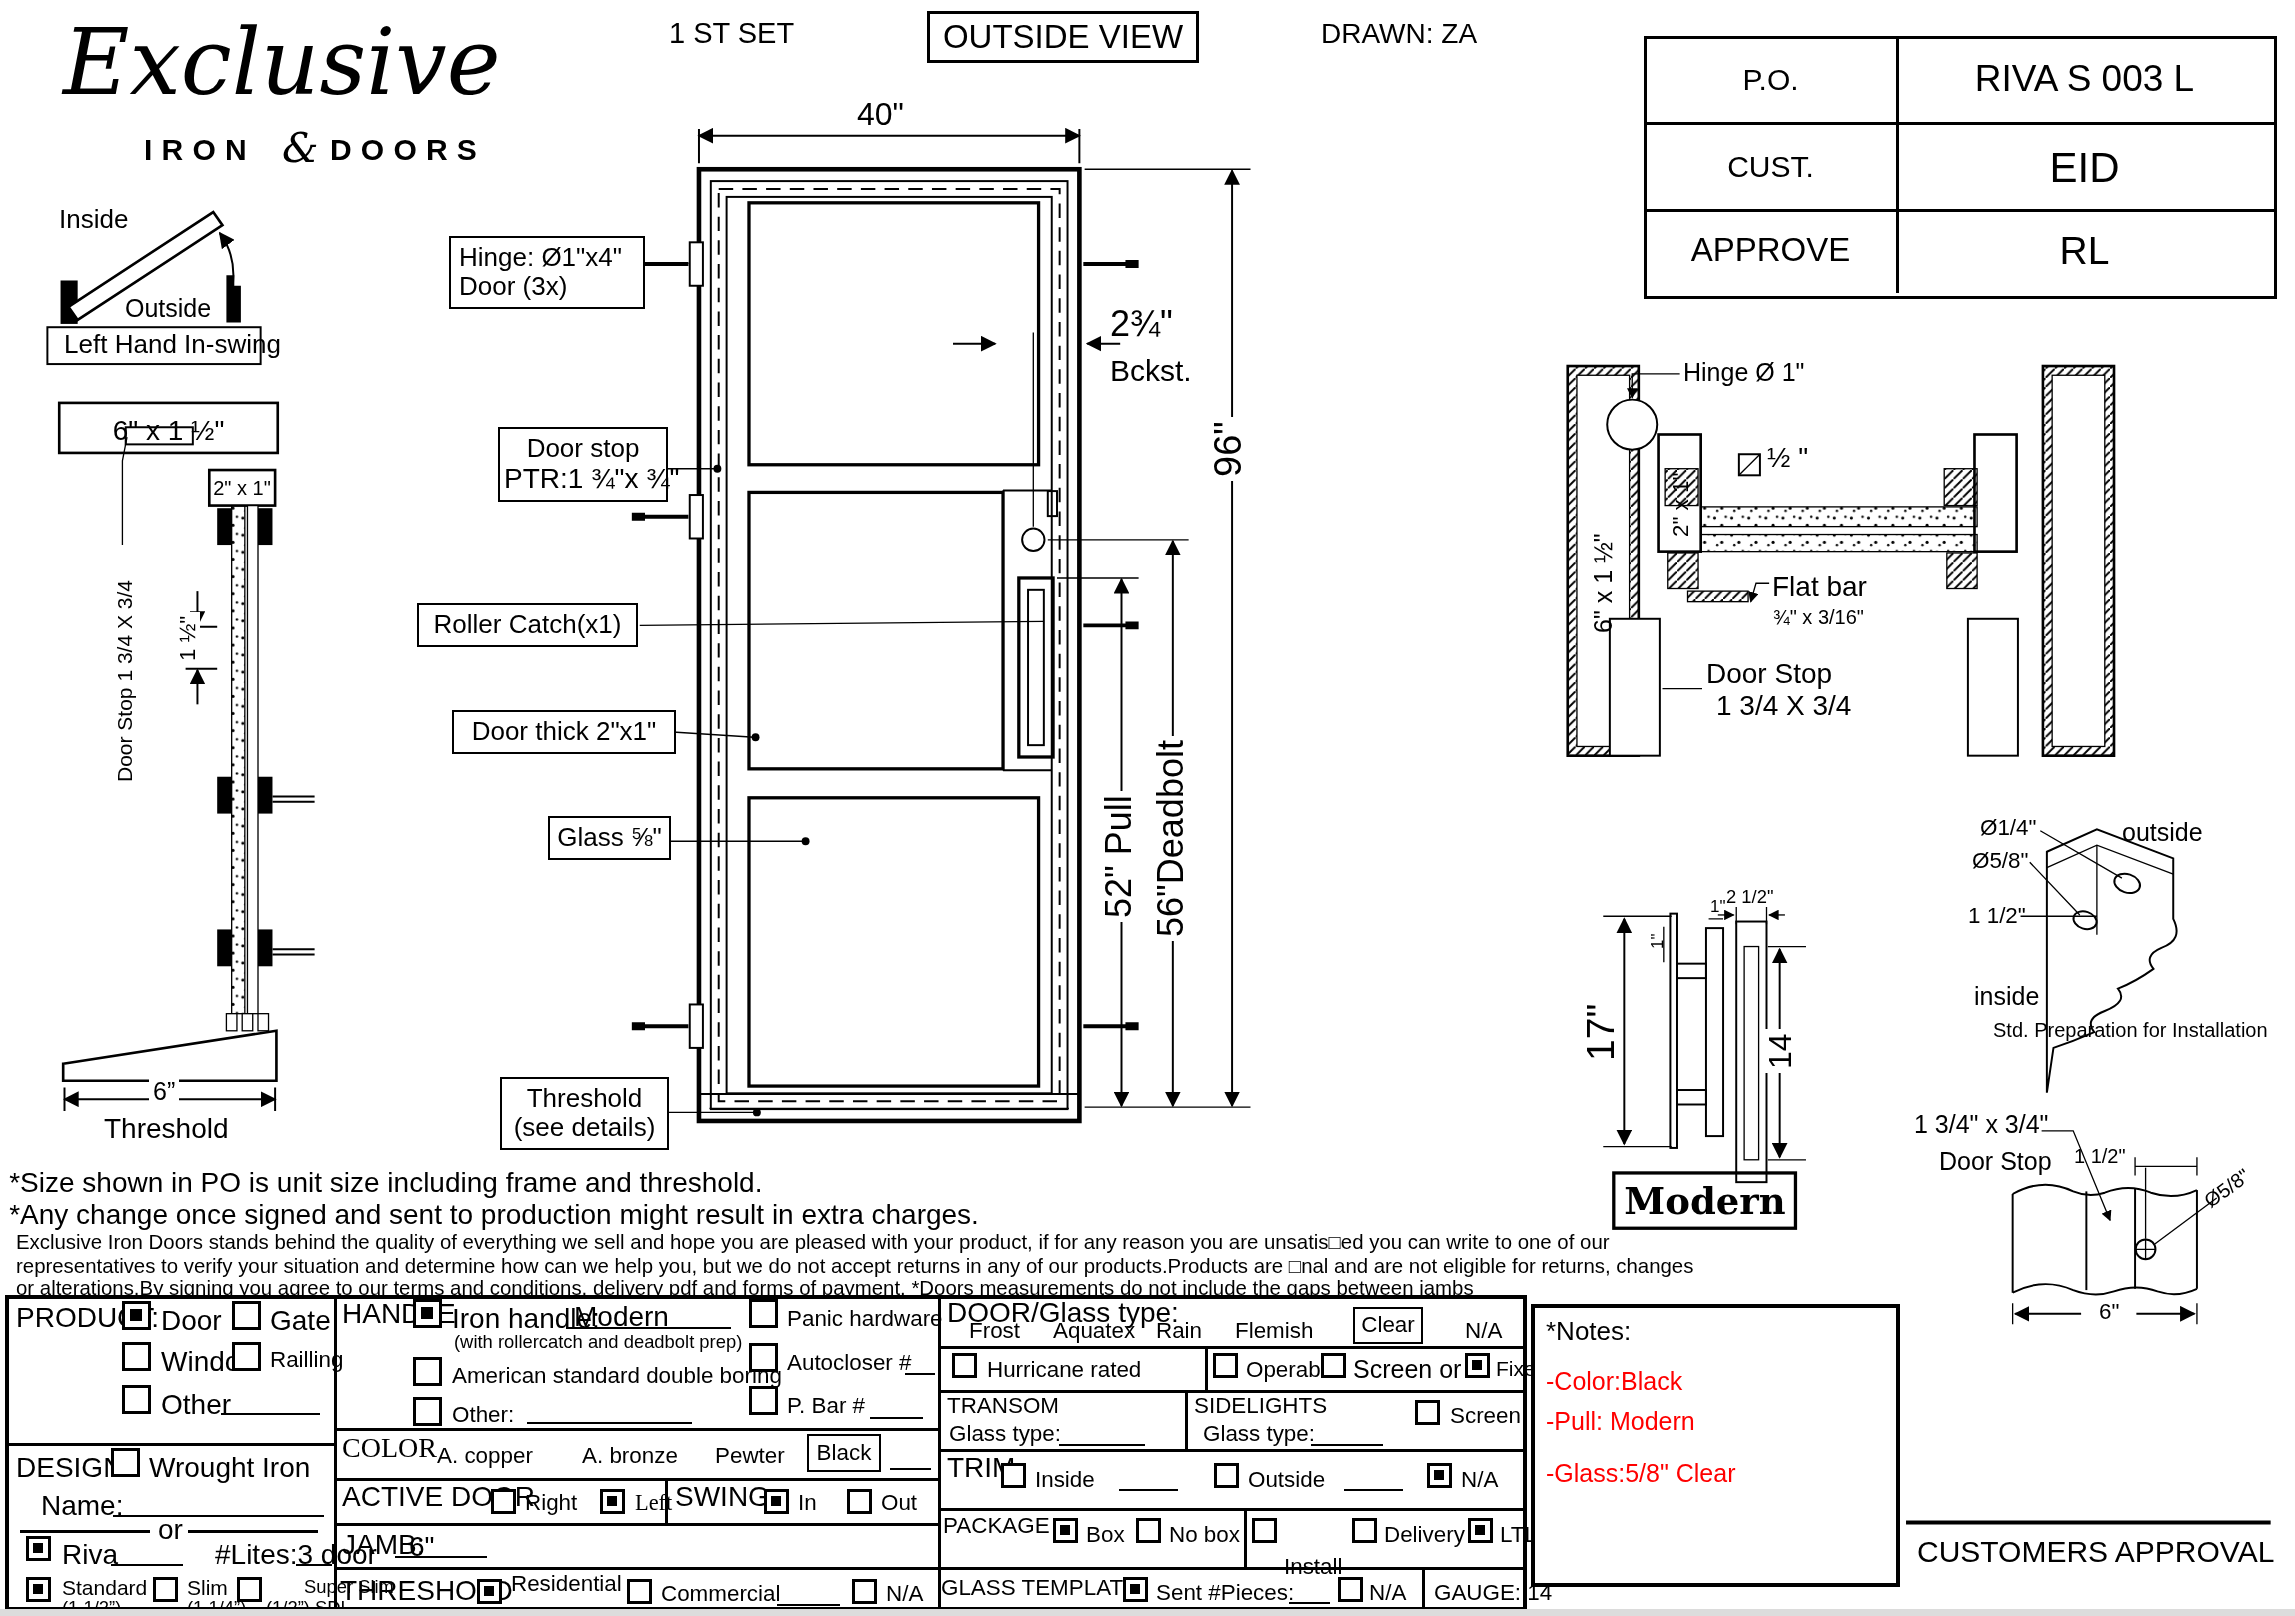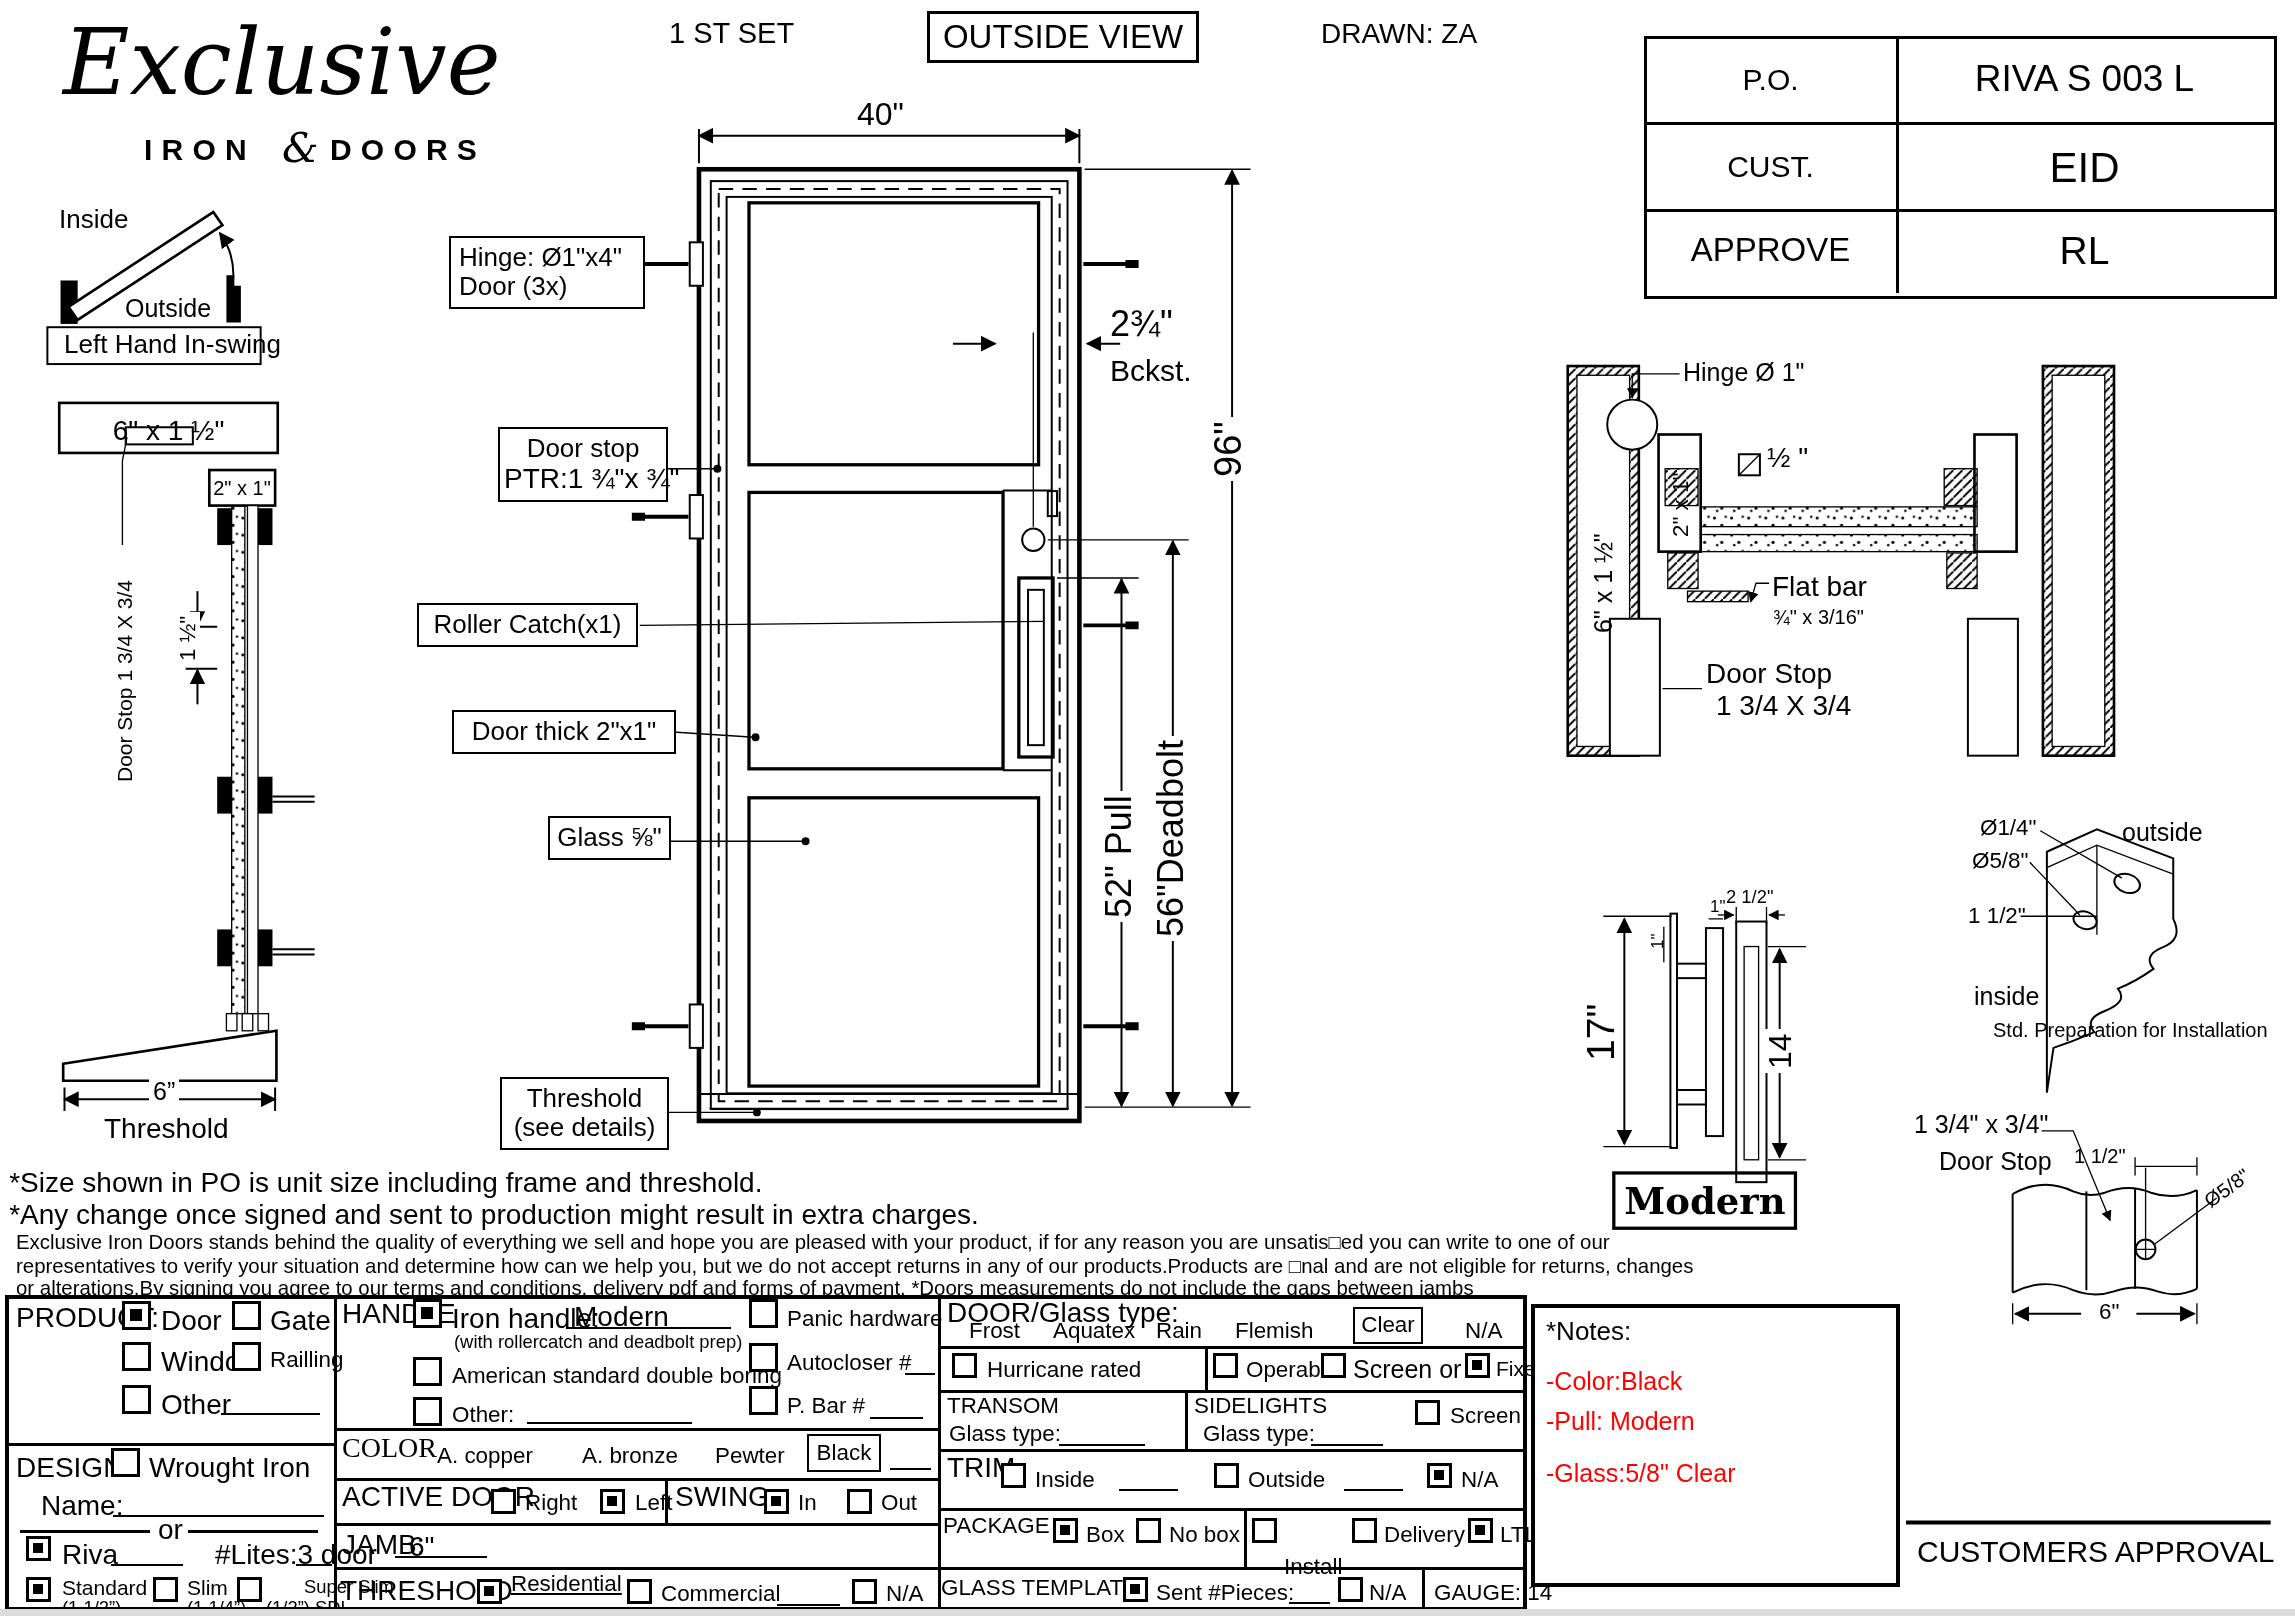--- a/index.html
+++ b/index.html
@@ -384,33 +384,33 @@
 <div class="t s34" style="left:715px;top:1443px;">Pewter</div>
 <div class="b" style="left:807px;top:1434px;width:70px;height:34px;">
   <div class="ctr s34" style="line-height:33px;">Black</div>
     </div>
 <div class="fl" style="left:890px;top:1468px;width:41px;"></div>
 
 <div class="t s36" style="left:342px;top:1481px;">ACTIVE DOOR</div>
 <span class="cb sm" style="left:491px;top:1489px;"></span>
 <div class="t s34" style="left:525px;top:1490px;">Right</div>
 <span class="cb sm checked" style="left:600px;top:1489px;"></span>
-<div class="t s34" style="left:635px;top:1490px;">Left</div>
+<div class="t s34" style="left:635px;top:1490px;font-family:Liberation Serif, serif;">Left</div>
 <div class="t s36" style="left:675px;top:1481px;">SWING</div>
 <span class="cb sm checked" style="left:764px;top:1489px;"></span>
 <div class="t s34" style="left:798px;top:1490px;">In</div>
 <span class="cb sm" style="left:847px;top:1489px;"></span>
 <div class="t s34" style="left:881px;top:1490px;">Out</div>
 
 <div class="t s36" style="left:342px;top:1529px;">JAMB:</div>
 <div class="t s36" style="left:409px;top:1531px;">6"</div>
 <div class="fl" style="left:395px;top:1556px;width:92px;"></div>
 <div class="t s36" style="left:340px;top:1575px;">THRESHOLD</div>
 <span class="cb sm checked" style="left:477px;top:1579px;"></span>
-<div class="t s34" style="left:511px;top:1571px;text-decoration:underline;">Residential</div>
+<div class="t s34" style="left:511px;top:1571px;">Residential</div>
 <span class="cb sm" style="left:627px;top:1579px;"></span>
 <div class="t s34" style="left:661px;top:1581px;">Commercial</div>
 <div class="fl" style="left:777px;top:1604px;width:63px;"></div>
 <span class="cb sm" style="left:852px;top:1579px;"></span>
 <div class="t s34" style="left:886px;top:1581px;">N/A</div>
 
 <div class="t s36" style="left:947px;top:1297px;">DOOR/Glass type:</div>
 <div class="t s34" style="left:969px;top:1318px;">Frost</div>
 <div class="t s34" style="left:1053px;top:1318px;">Aquatex</div>
 <div class="t s34" style="left:1156px;top:1318px;">Rain</div>

